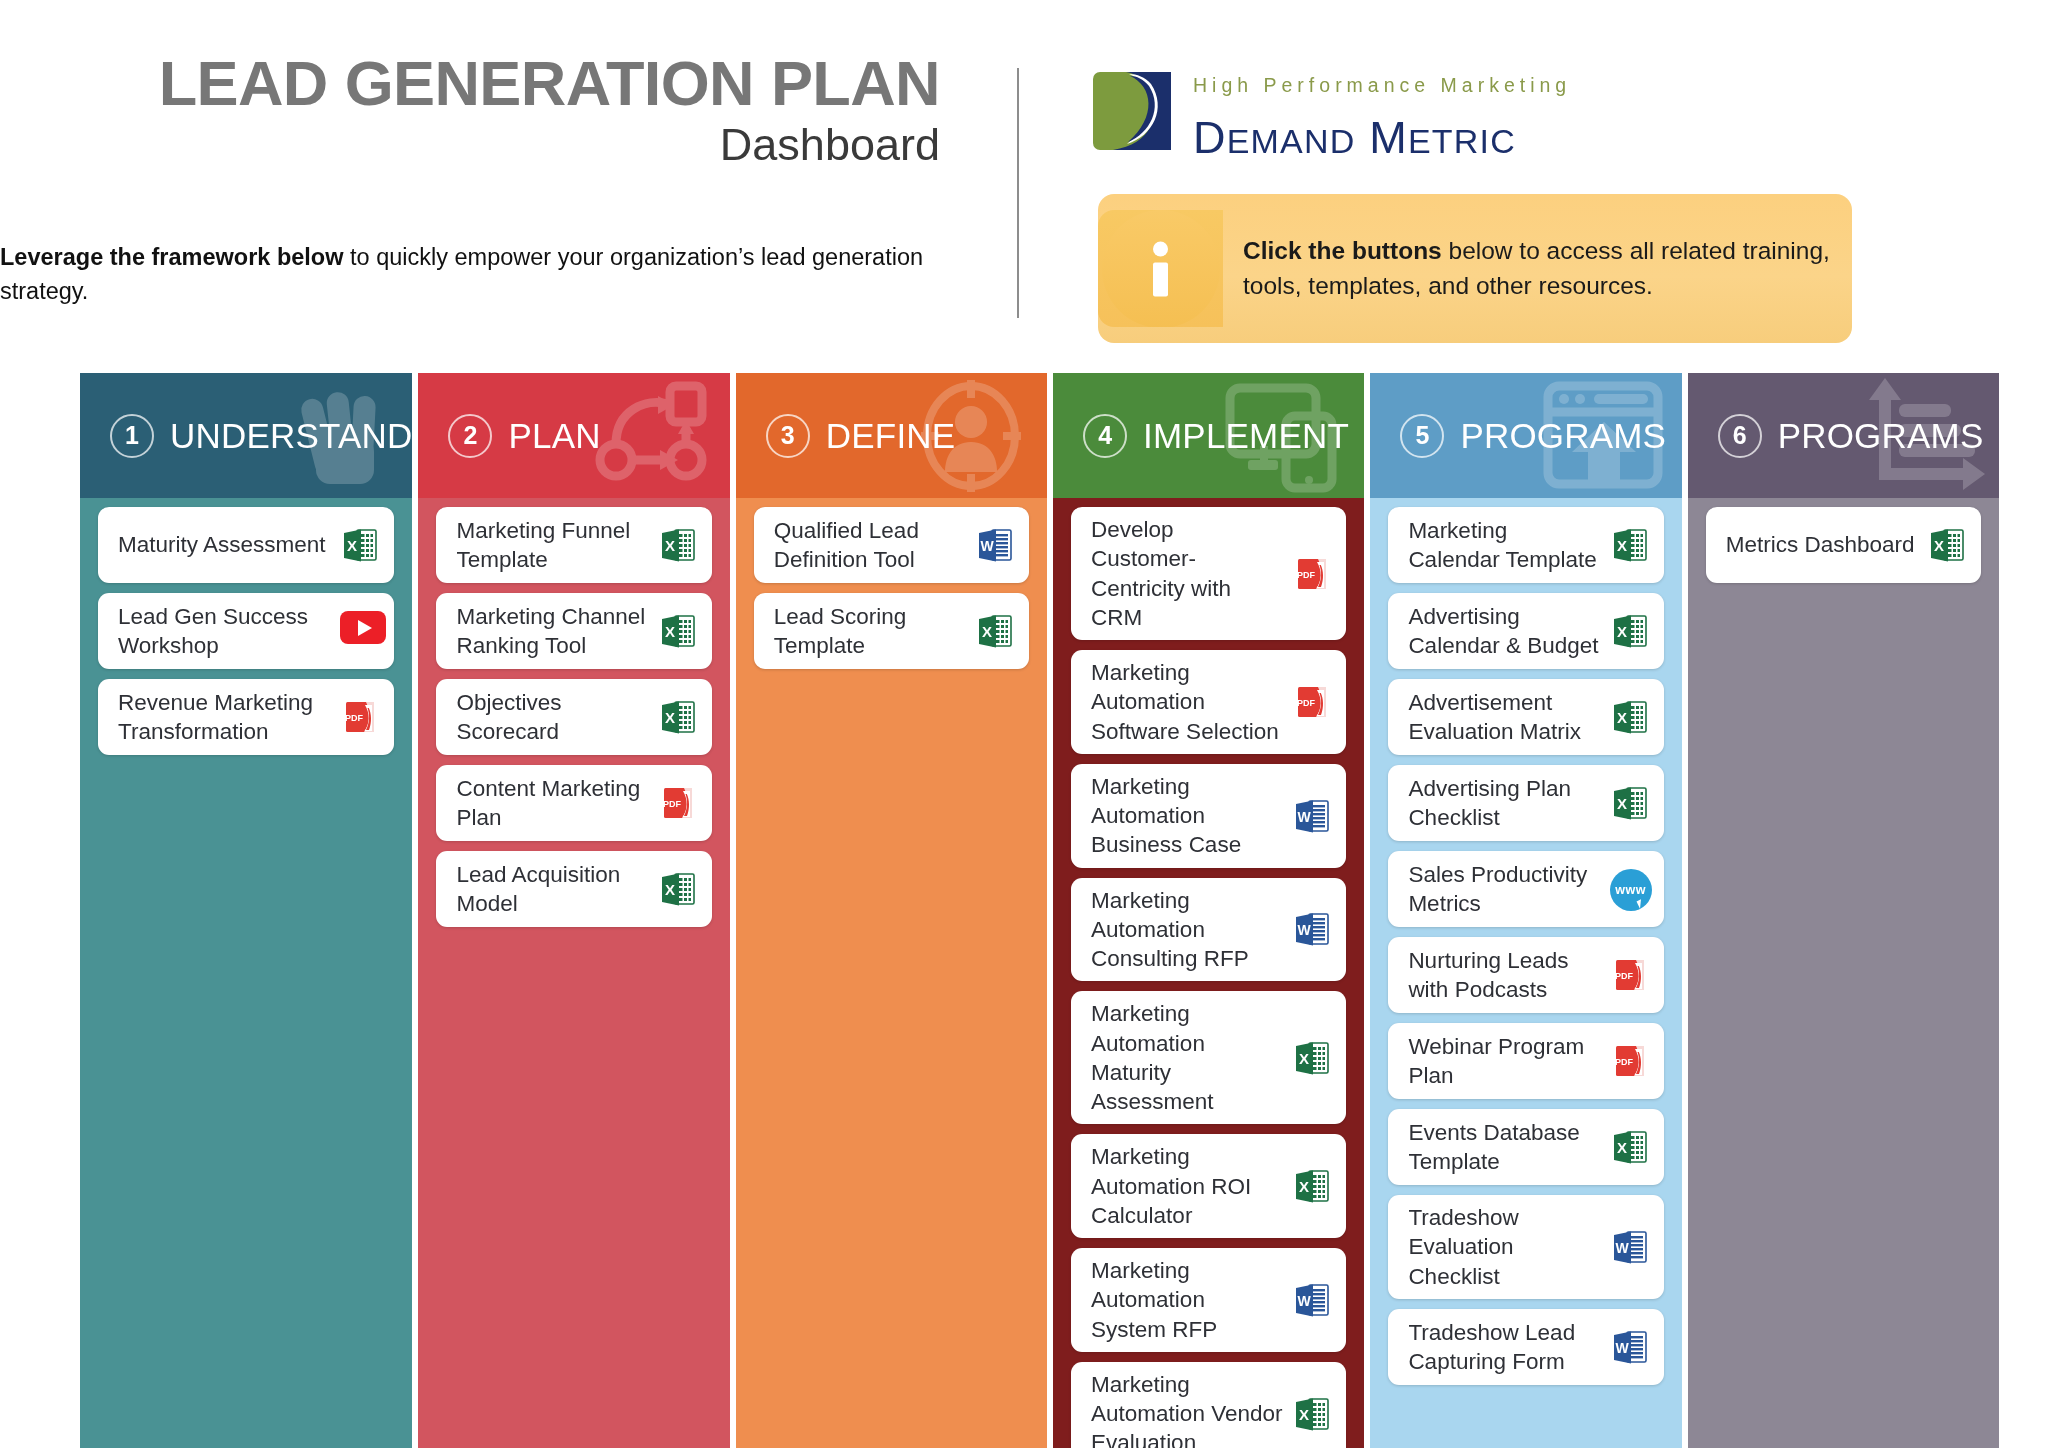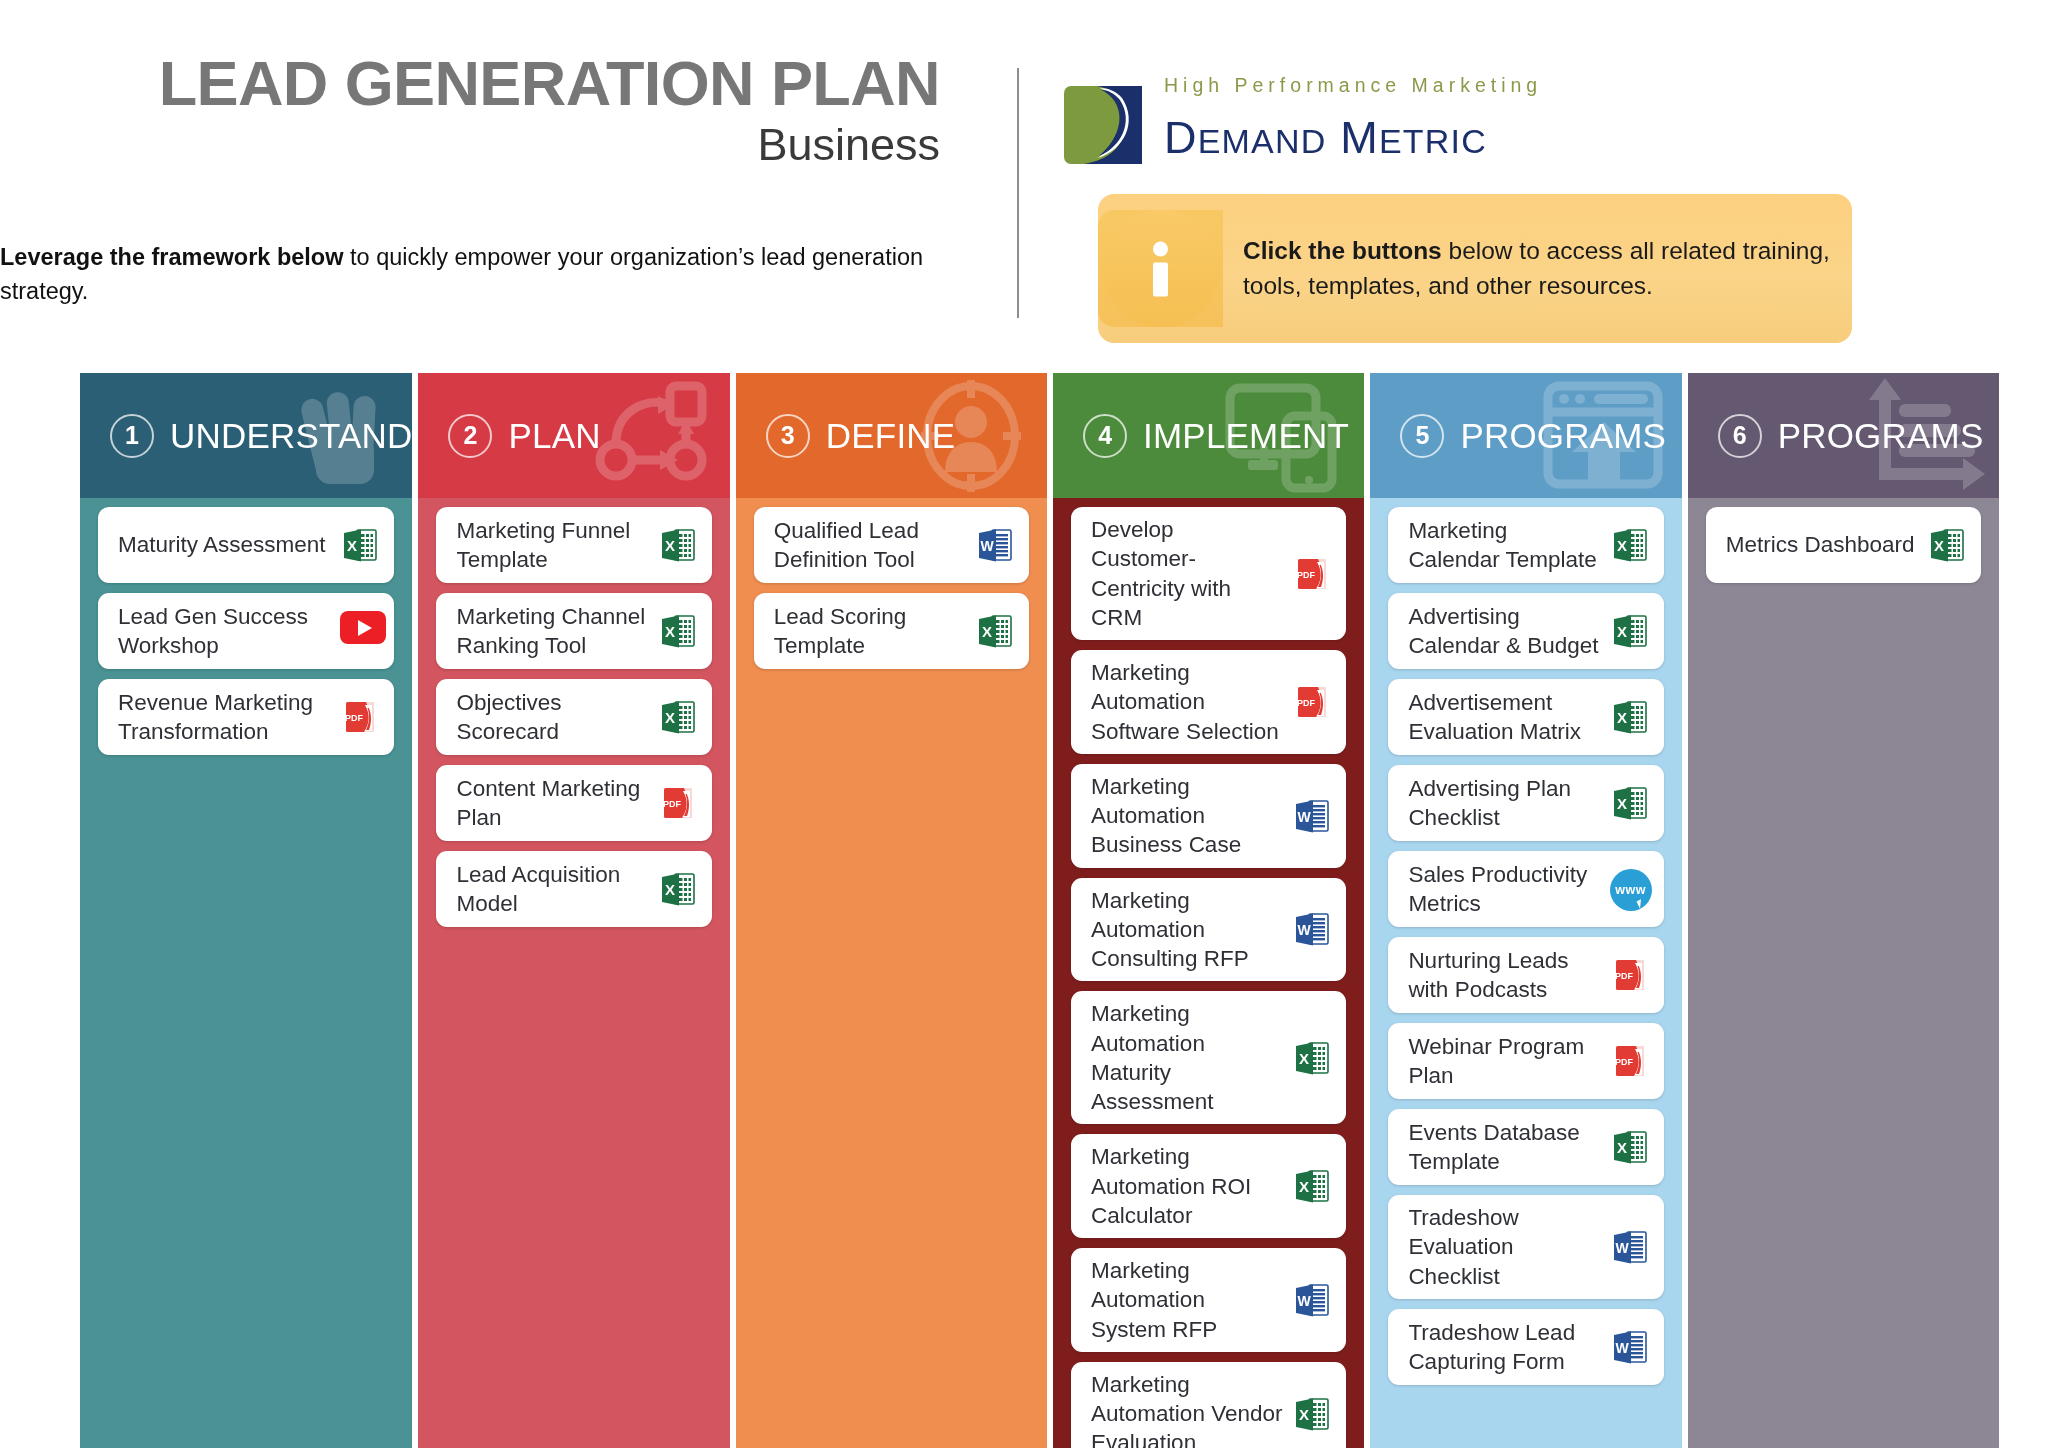--- a/index.html
+++ b/index.html
@@ -54,23 +54,23 @@
   .vdiv {
     position: absolute;
     left: 1017px; top: 68px;
     width: 2px; height: 250px;
     background: #8d8d8d;
   }
 
   
   .logo-wrap {
     position: absolute;
-    left: 1064px; top: 72px;
+    left: 1093px; top: 72px;
     display: flex;
-    align-items: flex-end;
+    align-items: flex-start;
   }
   .logo-mark {
     width: 78px; height: 78px;
     position: relative;
     flex: 0 0 auto;
   }
   .logo-text { margin-left: 22px; padding-top: 2px; }
   .logo-tagline {
     font-size: 19.5px;
     color: #8a9a4a;
@@ -249,21 +249,21 @@
     transform: rotate(-26deg);
   }
 </style>
 </head>
 <body>
 
 <div class="header">
 
   <div class="title-block">
     <div class="main-title">LEAD GENERATION PLAN</div>
-    <div class="sub-title">Business</div>
+    <div class="sub-title">Dashboard</div>
   </div>
 
   <div class="lede">
     <b>Leverage the framework below</b><span> to quickly empower your organization’s lead generation strategy.</span>
   </div>
 
   <div class="vdiv"></div>
 
   <div class="logo-wrap">
     <div class="logo-mark">

